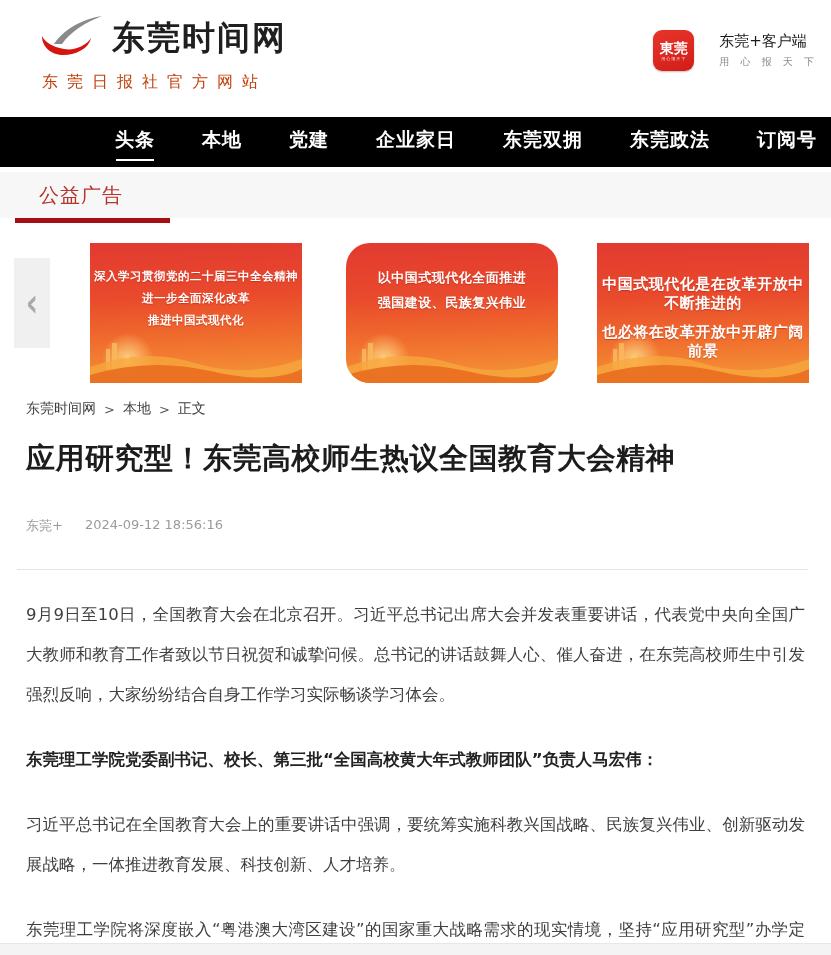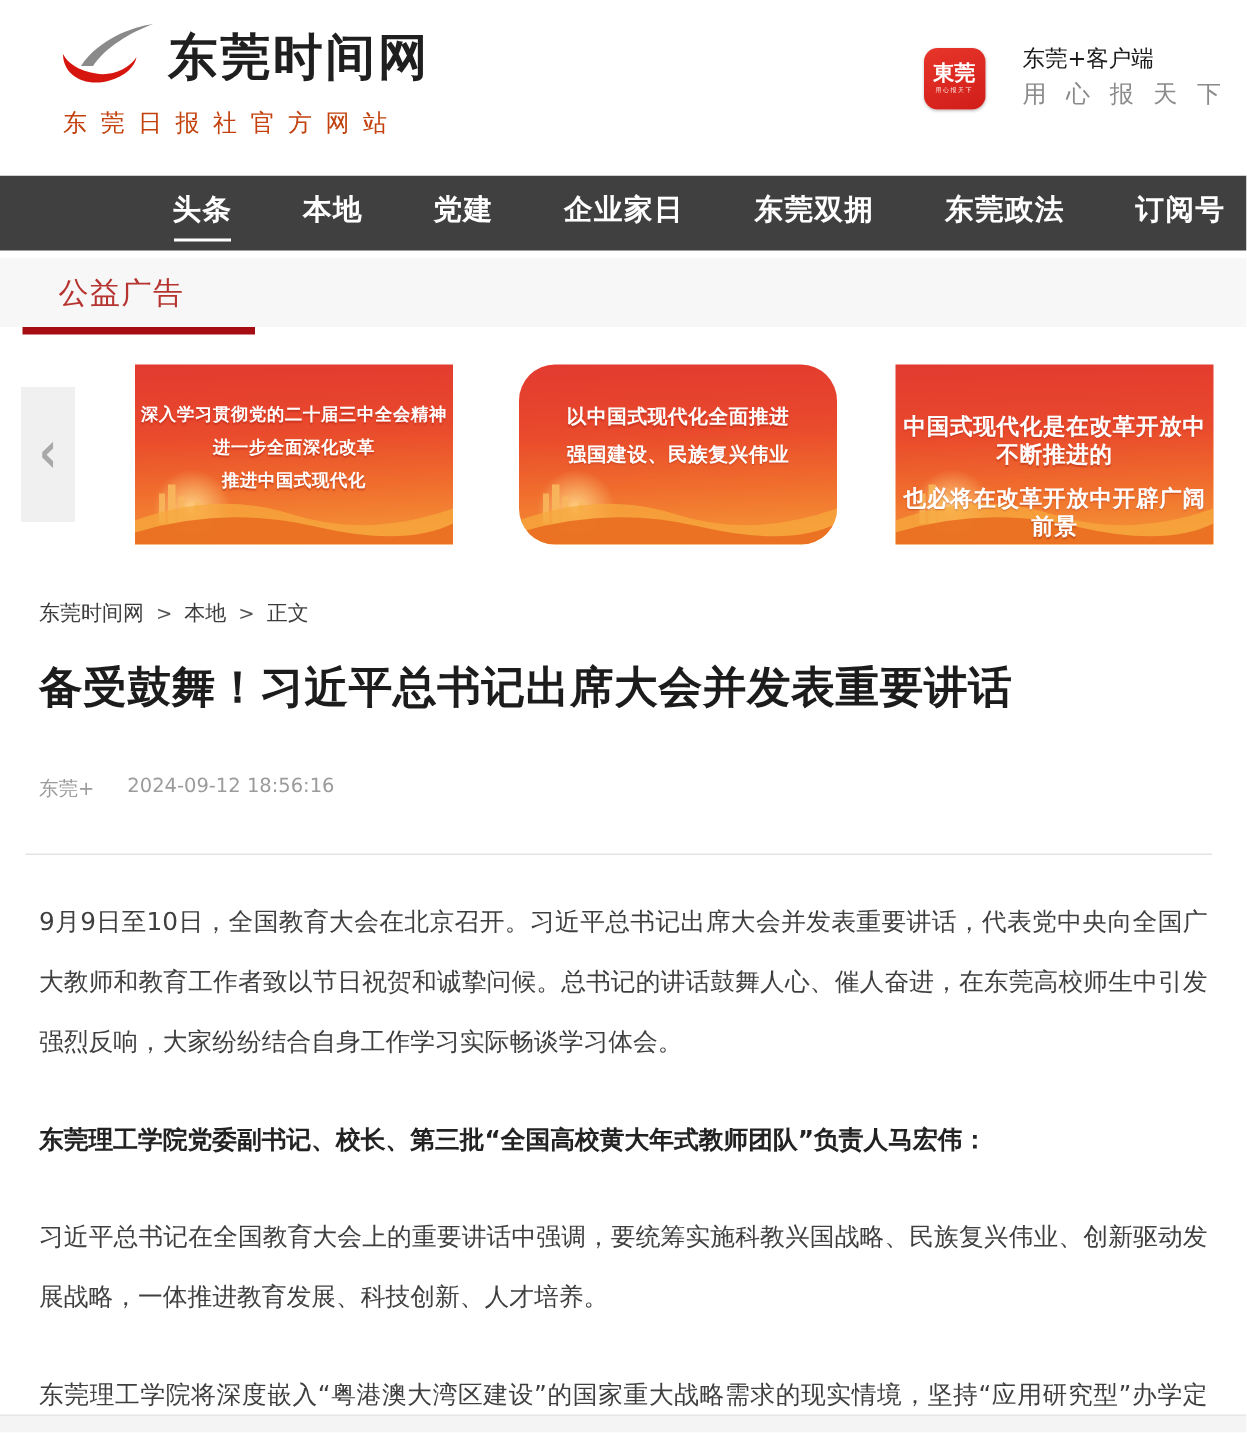--- a/index.html
+++ b/index.html
@@ -13,37 +13,37 @@
   .logo-swoosh { width: 66px; height: 48px; }
   .logo-title { font-size: 33px; font-weight: 700; color: #1f1f1f; letter-spacing: 2px; line-height: 48px; }
   .logo-subtitle { margin-top: 10px; font-size: 16px; color: #c2410c; letter-spacing: 9px; padding-left: 2px; }
 
   .app-badge { position: absolute; right: 13px; top: 30px; display: flex; align-items: center; gap: 25px; }
   .app-icon { width: 41px; height: 41px; border-radius: 9px; background: linear-gradient(160deg,#e8352b,#d01d18); color: #fff; display: flex; flex-direction: column; align-items: center; justify-content: center; box-shadow: 0 1px 2px rgba(0,0,0,.25); }
   .app-icon .app-icon-cn { font-size: 14px; font-weight: 700; line-height: 15px; font-family: "DejaVu Serif", "Liberation Serif", serif; }
   .app-icon .app-icon-sub { font-size: 4px; letter-spacing: 1px; opacity: .9; }
   .app-badge-text { display: flex; flex-direction: column; gap: 4px; }
   .app-badge-title { font-size: 15px; font-weight: 400; color: #1a1a1a; }
-  .app-badge-slogan { font-size: 16px; color: #8a8a8a; letter-spacing: 4px; }
-
-  
-  .nav { height: 50px; background: #404040; display: flex; align-items: center; padding-left: 115px; gap: 47px; overflow: hidden; white-space: nowrap; }
+  .app-badge-slogan { font-size: 10px; color: #8a8a8a; letter-spacing: 4px; }
+
+  
+  .nav { height: 50px; background: #000000; display: flex; align-items: center; padding-left: 115px; gap: 47px; overflow: hidden; white-space: nowrap; }
   .nav-item { color: #fff; font-size: 19px; font-weight: 600; letter-spacing: 1px; position: relative; cursor: pointer; flex: 0 0 auto; padding: 4px 0 8px; }
   .nav-item.active::after { content: ""; position: absolute; left: 1px; right: 1px; bottom: 0; height: 2px; background: #fff; }
 
   
   .ad-band { margin-top: 5px; height: 46px; background: #f7f7f7; display: flex; align-items: center; padding-left: 39px; }
   .ad-label { color: #b5342f; font-size: 20px; letter-spacing: 1px; }
   .ad-bar { width: 155px; height: 5px; background: #a50d12; margin-left: 15px; }
 
   
   .carousel { margin-top: 20px; height: 120px; position: relative; }
   .prev-btn { position: absolute; left: 14px; top: 15px; width: 36px; height: 90px; background: #f0f0f0; display: flex; align-items: center; justify-content: center; cursor: pointer; }
   .prev-btn span { color: #a9a9a9; font-size: 30px; line-height: 1; font-weight: 700; transform: scaleY(1.3); }
-  .banner { position: absolute; top: 0; width: 212px; height: 120px; overflow: hidden; background: linear-gradient(178deg, #e23a30 0%, #e94a2c 38%, #f06e2d 68%, #f59a38 100%); cursor: pointer; }
+  .banner { position: absolute; top: 0; width: 212px; height: 140px; overflow: hidden; background: linear-gradient(178deg, #e23a30 0%, #e94a2c 38%, #f06e2d 68%, #f59a38 100%); cursor: pointer; }
   .banner.b1 { left: 90px; } .banner.b2 { left: 346px; border-radius: 24px; } .banner.b3 { left: 597px; }
   .banner-text { position: absolute; left: 0; right: 0; top: 26px; z-index: 2; display: flex; flex-direction: column; gap: 7px; }
   .banner.b3 .banner-text { top: 32px; gap: 10px; }
   .banner-line { color: #fff; font-weight: 700; font-size: 11.5px; text-align: center; letter-spacing: .5px; text-shadow: 0 1px 1px rgba(150,20,10,.4); }
   .banner.b3 .banner-line { font-size: 15px; }
   .banner svg.hills { position: absolute; bottom: 0; left: 0; width: 100%; height: 52px; z-index: 1; }
 
   
   .content { padding: 0 26px; }
   .breadcrumb { margin-top: 37px; font-size: 14px; color: #3c3c3c; display: flex; gap: 8px; align-items: center; }
@@ -178,21 +178,21 @@
 
 <div class="content">
   <div class="breadcrumb">
     <span class="crumb">东莞时间网</span>
     <span class="crumb-sep">&gt;</span>
     <span class="crumb">本地</span>
     <span class="crumb-sep">&gt;</span>
     <span class="crumb">正文</span>
   </div>
 
-  <h1 class="article-title">备受鼓舞！习近平总书记出席大会并发表重要讲话</h1>
+  <h1 class="article-title">应用研究型！东莞高校师生热议全国教育大会精神</h1>
 
   <div class="article-meta">
     <span>东莞+</span>
     <span>2024-09-12 18:56:16</span>
   </div>
 
   <div class="divider"></div>
 
   <div class="article-body">
     <p>9月9日至10日，全国教育大会在北京召开。习近平总书记出席大会并发表重要讲话，代表党中央向全国广大教师和教育工作者致以节日祝贺和诚挚问候。总书记的讲话鼓舞人心、催人奋进，在东莞高校师生中引发强烈反响，大家纷纷结合自身工作学习实际畅谈学习体会。</p>

